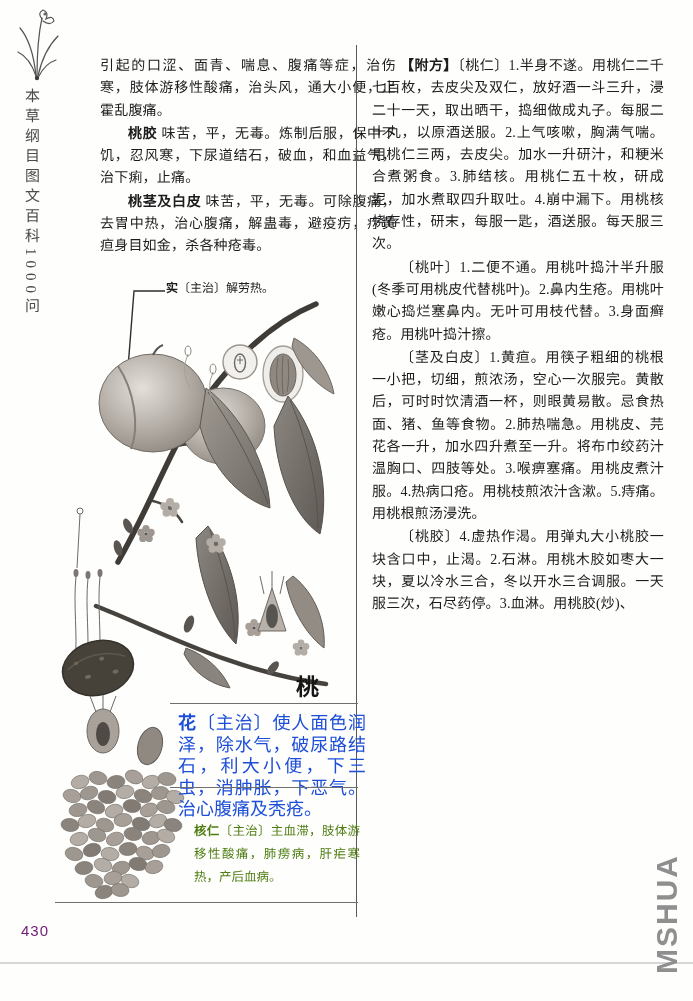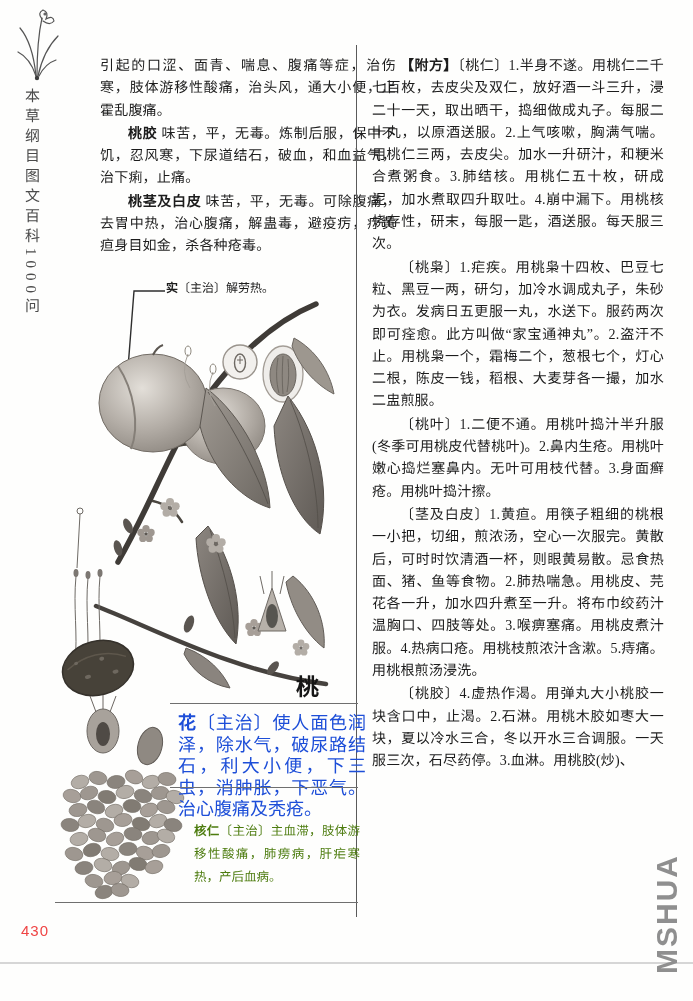--- a/index.html
+++ b/index.html
@@ -10,21 +10,21 @@
   .col p{margin:0;text-indent:2em;}
   .col p.flush{text-indent:0;}
   .col-left{left:60px;top:54px;width:296px;margin-left:40px;}
   .col-right{left:372px;top:54px;width:292px;}
   .lead{font-weight:700;font-family:"Liberation Sans",sans-serif;}
   
   .book-title{position:absolute;left:21px;top:88px;writing-mode:vertical-rl;text-orientation:mixed;
         font-size:15px;letter-spacing:5px;color:#4b4b4b;}
   .logo{position:absolute;left:14px;top:6px;}
   .page-number{position:absolute;left:21px;top:922px;font-size:15px;letter-spacing:1px;
-        font-family:"Liberation Sans",sans-serif;color:#ef4444;}
+        font-family:"Liberation Sans",sans-serif;color:#701a75;}
   
   .vrule{position:absolute;left:356px;top:45px;width:1px;height:872px;background:#5a5a5a;}
   .bottom-edge{position:absolute;left:0;top:962px;width:693px;height:2px;background:#d6d6d6;}
   .watermark{position:absolute;left:650px;top:974px;transform:rotate(-90deg);transform-origin:left top;
         font-family:"Liberation Sans",sans-serif;font-size:30px;font-weight:600;color:#8f8f8f;
         letter-spacing:2px;white-space:nowrap;}
   
   .figure{position:absolute;left:58px;top:276px;width:300px;height:632px;}
   .fig-art{position:absolute;left:0;top:0;}
   .fruit-caption{position:absolute;left:108px;top:3px;width:192px;font-size:12px;line-height:18px;}
@@ -70,23 +70,20 @@
       <span class="lead">桃胶</span><span> 味苦，平，无毒。炼制后服，保中不饥，忍风寒，下尿道结石，破血，和血益气，治下痢，止痛。</span>
     </p>
     <p>
       <span class="lead">桃茎及白皮</span><span> 味苦，平，无毒。可除腹痛，去胃中热，治心腹痛，解蛊毒，避疫疠，疗黄疸身目如金，杀各种疮毒。</span>
     </p>
   </div>
 
   <div class="col col-right">
     <p>
       <span class="lead">【附方】</span><span>〔桃仁〕1.半身不遂。用桃仁二千七百枚，去皮尖及双仁，放好酒一斗三升，浸二十一天，取出晒干，捣细做成丸子。每服二十丸，以原酒送服。2.上气咳嗽，胸满气喘。用桃仁三两，去皮尖。加水一升研汁，和粳米合煮粥食。3.肺结核。用桃仁五十枚，研成泥，加水煮取四升取吐。4.崩中漏下。用桃核烧存性，研末，每服一匙，酒送服。每天服三次。</span>
-    </p>
-    <p>
-      <span class="lead"></span><span>〔桃枭〕1.疟疾。用桃枭十四枚、巴豆七粒、黑豆一两，研匀，加冷水调成丸子，朱砂为衣。发病日五更服一丸，水送下。服药两次即可痊愈。此方叫做“家宝通神丸”。2.盗汗不止。用桃枭一个，霜梅二个，葱根七个，灯心二根，陈皮一钱，稻根、大麦芽各一撮，加水二盅煎服。</span>
     </p>
     <p>
       <span class="lead"></span><span>〔桃叶〕1.二便不通。用桃叶捣汁半升服(冬季可用桃皮代替桃叶)。2.鼻内生疮。用桃叶嫩心捣烂塞鼻内。无叶可用枝代替。3.身面癣疮。用桃叶捣汁擦。</span>
     </p>
     <p>
       <span class="lead"></span><span>〔茎及白皮〕1.黄疸。用筷子粗细的桃根一小把，切细，煎浓汤，空心一次服完。黄散后，可时时饮清酒一杯，则眼黄易散。忌食热面、猪、鱼等食物。2.肺热喘急。用桃皮、芫花各一升，加水四升煮至一升。将布巾绞药汁温胸口、四肢等处。3.喉痹塞痛。用桃皮煮汁服。4.热病口疮。用桃枝煎浓汁含漱。5.痔痛。用桃根煎汤浸洗。</span>
     </p>
     <p>
       <span class="lead"></span><span>〔桃胶〕4.虚热作渴。用弹丸大小桃胶一块含口中，止渴。2.石淋。用桃木胶如枣大一块，夏以冷水三合，冬以开水三合调服。一天服三次，石尽药停。3.血淋。用桃胶(炒)、</span>
     </p>

